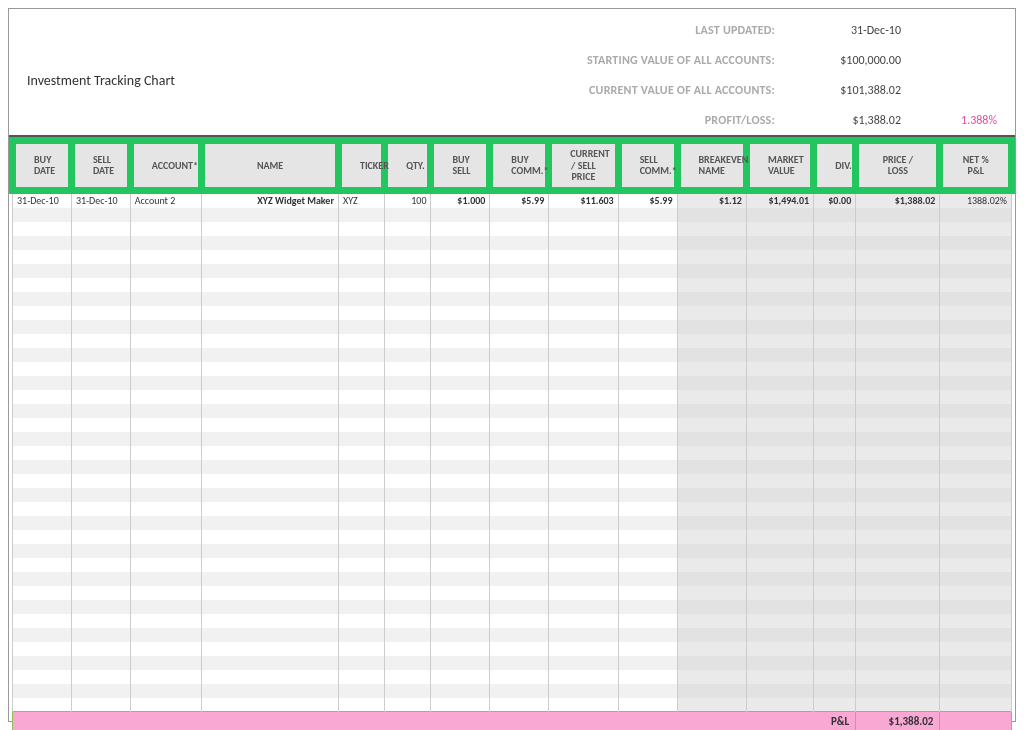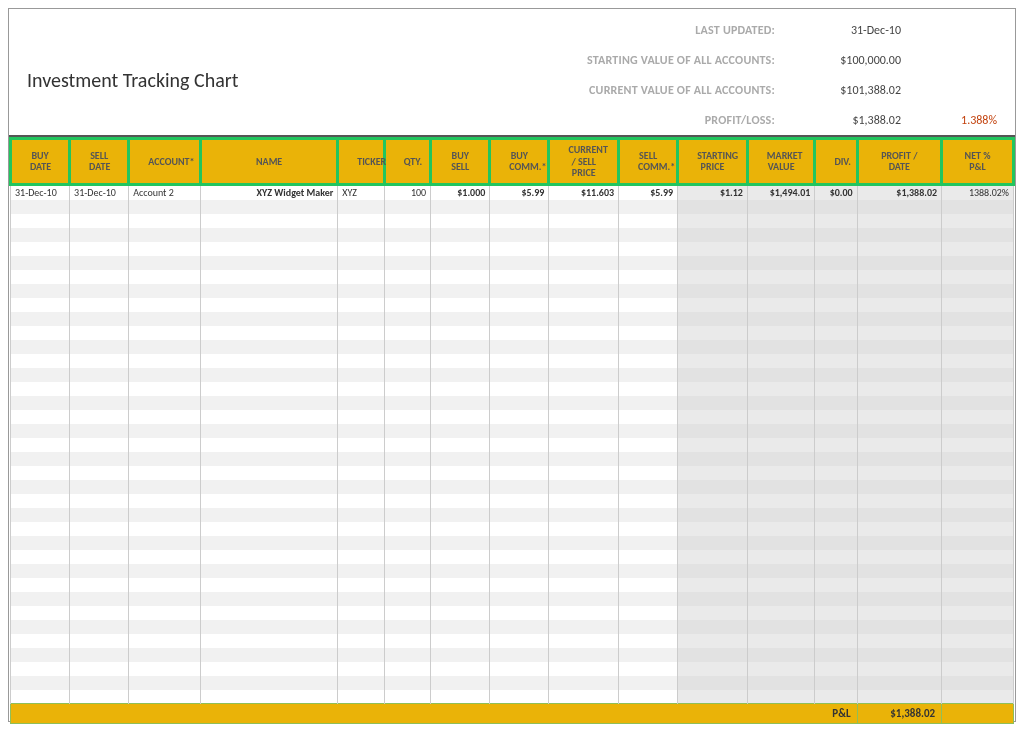--- a/index.html
+++ b/index.html
@@ -19,21 +19,21 @@
     display: flex;
     flex-direction: column;
   }
   .header {
     display: flex;
     justify-content: space-between;
     padding: 14px 18px 8px 18px;
     border-bottom: 2px solid #555;
   }
   .title {
-    font-size: 20px;
+    font-size: 14px;
     color: #333;
     align-self: center;
     padding-top: 10px;
   }
   .summary {
     display: grid;
     grid-template-columns: auto 110px 80px;
     column-gap: 18px;
     row-gap: 2px;
     align-items: center;
@@ -45,36 +45,36 @@
     font-size: 12px;
     font-weight: bold;
     letter-spacing: 0.2px;
   }
   .summary .val {
     color: #444;
     font-size: 12px;
     text-align: right;
   }
   .summary .pct {
-    color: #c2410c;
+    color: #ec4899;
     font-size: 12px;
     text-align: right;
   }
   table {
     border-collapse: collapse;
     width: 100%;
     table-layout: fixed;
     flex: 1 1 auto;
   }
   thead th {
     font-size: 10px;
     font-weight: bold;
     color: #555;
-    background: #eab308;
-    border: 3px solid #22c55e;
+    background: #e5e5e5;
+    border: 7px solid #22c55e;
     padding: 4px 18px;
     height: 34px;
     text-align: center;
     vertical-align: middle;
     line-height: 1.15;
   }
   tbody td {
     border-left: 1px solid #ccc;
     border-right: 1px solid #ccc;
     font-size: 10px;
@@ -85,21 +85,21 @@
   }
   tbody td.left { text-align: left; }
   tbody td.center { text-align: right; }
   tbody td.bold { font-weight: bold; }
   tbody td.calc { background: #eaeaea; }
   tbody tr.stripe-raw td { background: #f1f1f1; }
   tbody tr.stripe-raw td.calc { background: #e2e2e2; }
   tbody tr { height: 14px; line-height: 14px; }
   tbody tr.data td.raw { background: #fff; }
   tfoot tr.total td {
-    background: #eab308;
+    background: #f9a8d4;
     border: 1px solid #8fbf58;
     height: 20px;
     font-size: 11px;
     font-weight: bold;
     text-align: right;
     padding: 0 6px;
   }
   tfoot tr.total td.lbl { text-align: right; }
   
   .c-buydate   { width: 56px; }
@@ -164,24 +164,24 @@
         <th>BUY DATE</th>
         <th>SELL DATE</th>
         <th>ACCOUNT*</th>
         <th>NAME</th>
         <th>TICKER</th>
         <th>QTY.</th>
         <th>BUY SELL</th>
         <th>BUY COMM.*</th>
         <th>CURRENT / SELL PRICE</th>
         <th>SELL COMM.*</th>
-        <th>STARTING PRICE</th>
+        <th>BREAKEVEN NAME</th>
         <th>MARKET VALUE</th>
         <th>DIV.</th>
-        <th>PROFIT / DATE</th>
+        <th>PRICE / LOSS</th>
         <th>NET % P&amp;L</th>
       </tr>
     </thead>
     <tbody id="tbody">
         <tr class="data">
           <td class="left raw">31-Dec-10</td>
           <td class="left raw">31-Dec-10</td>
           <td class="left raw">Account 2</td>
           <td class="right bold raw">XYZ Widget Maker</td>
           <td class="left raw">XYZ</td>

